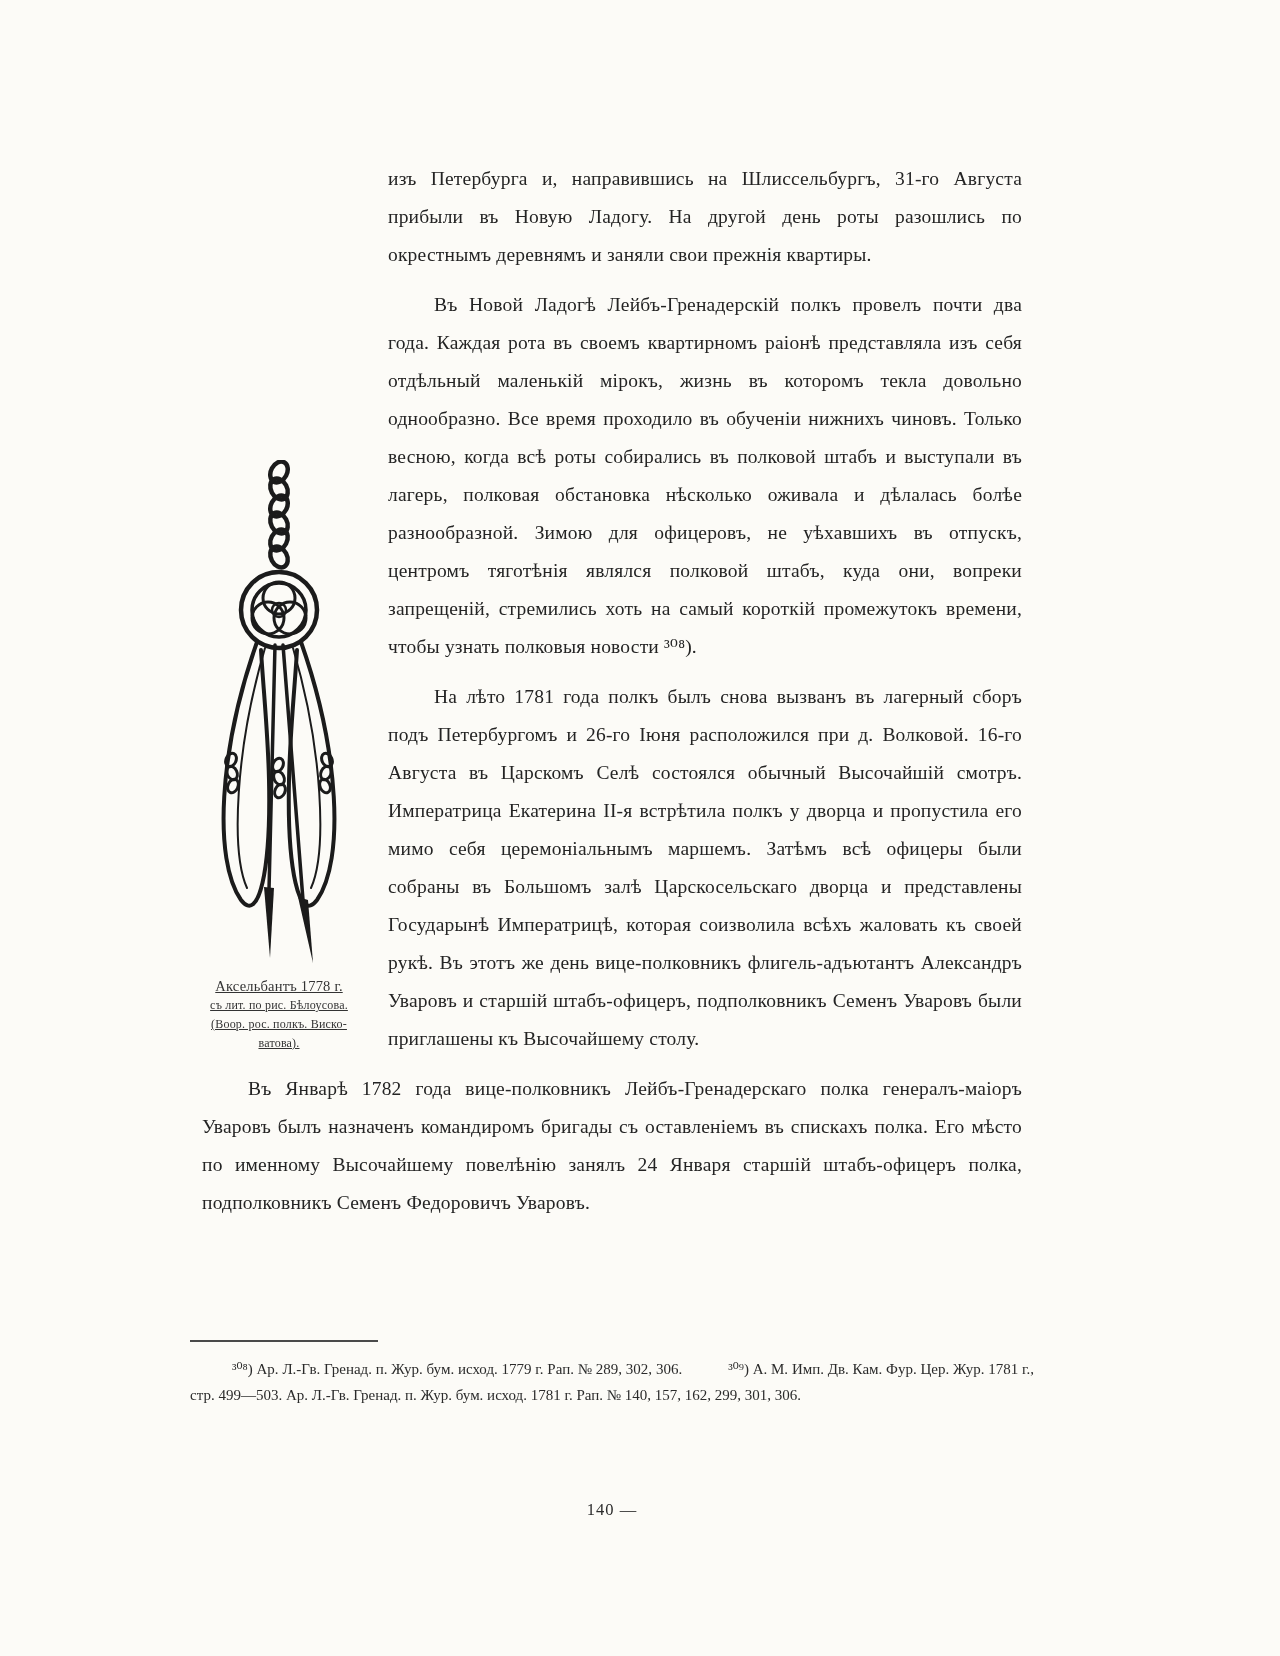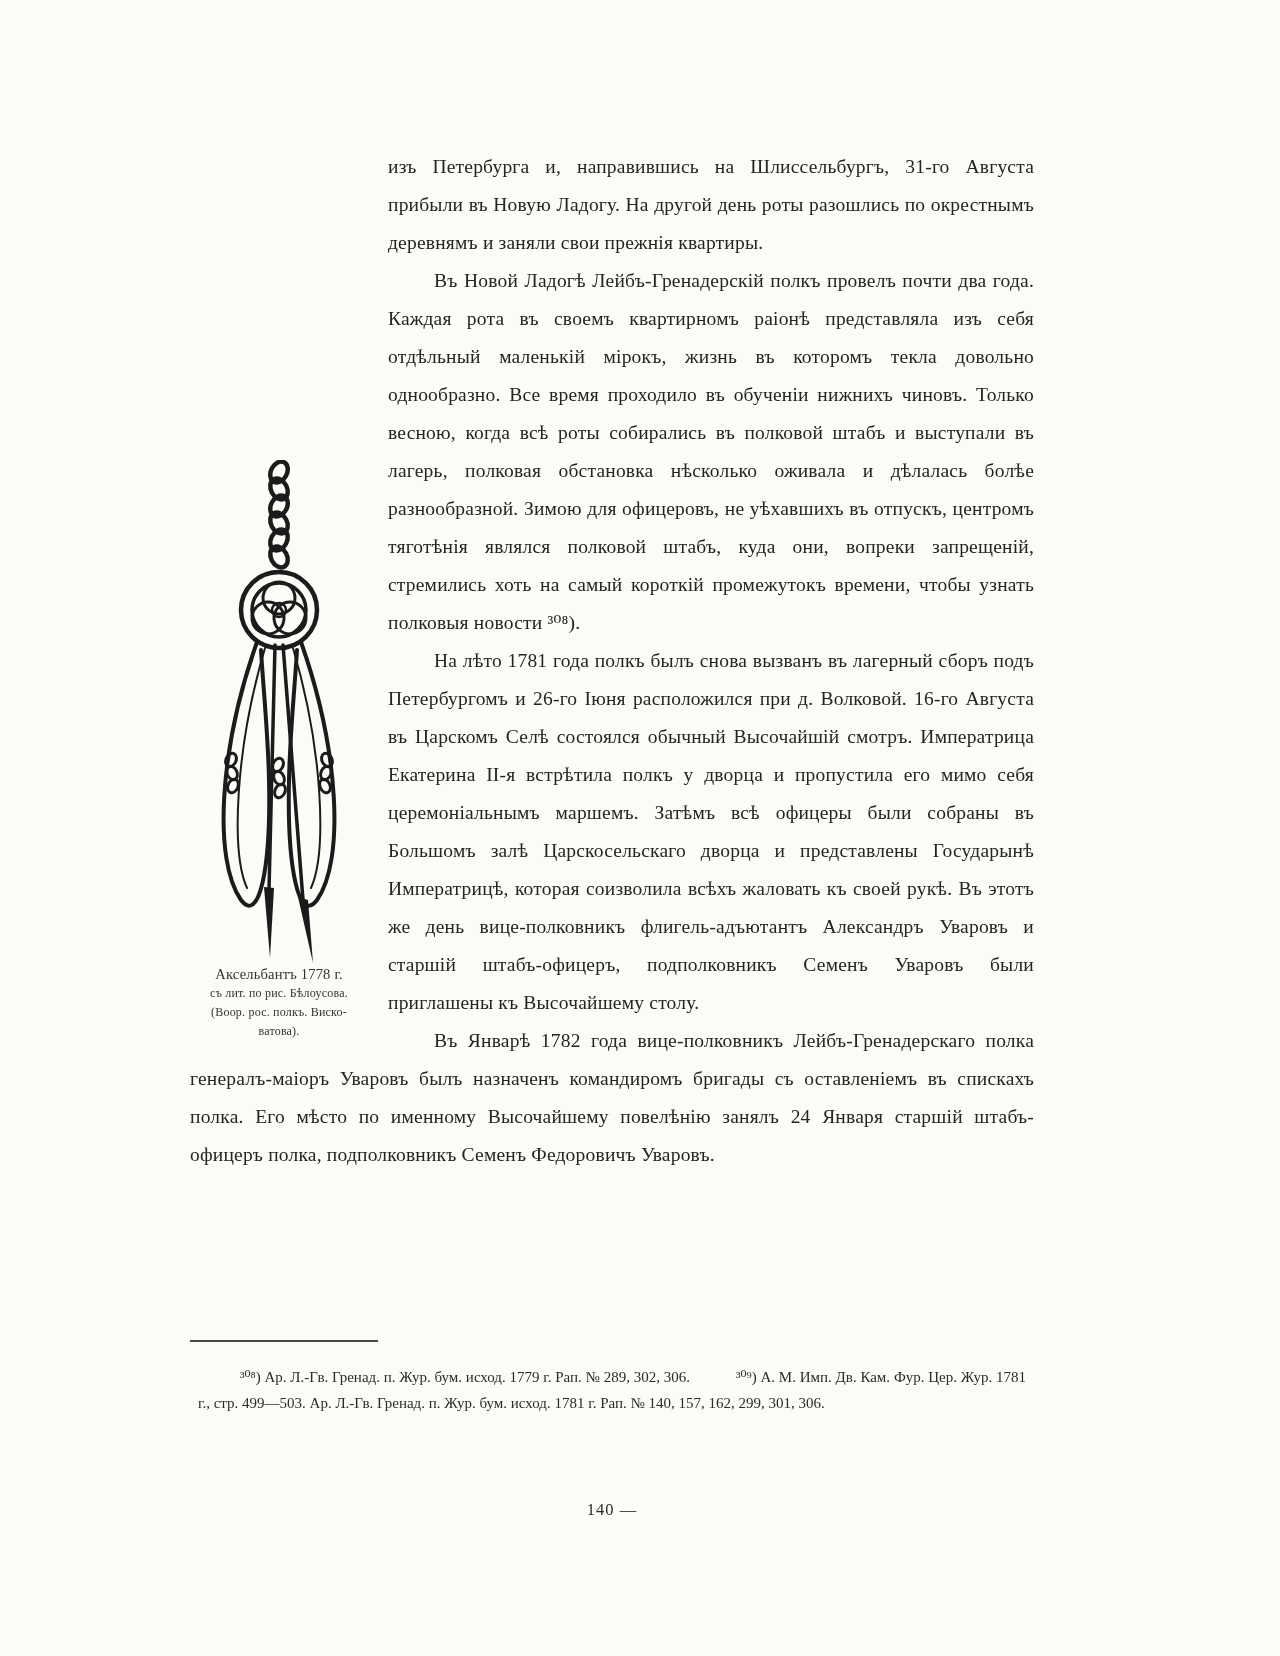--- a/index.html
+++ b/index.html
@@ -14,44 +14,44 @@
   }
   .text-block{
     position:absolute;
     left:190px;right:246px;top:148px;
     height:1200px;overflow:hidden;
     text-align:justify;
     font-size:19.5px;
     line-height:38px;
     letter-spacing:0.2px;
   }
-  .text-block p{margin:0;text-indent:46px;}
+  .text-block p{margin:12px;text-indent:46px;}
   .text-block p.flush{text-indent:0;}
 
   .fig{
     float:left;
     width:178px;
     margin:312px 20px 6px 0;
   }
   .fig svg{display:block;margin:0 auto;}
-  .caption{text-align:center;line-height:19px;color:#333;}
+  .caption{margin-top:12px;text-align:center;line-height:19px;color:#333;text-decoration:underline;}
   .caption .cap1{font-size:14.5px;}
   .caption .capn{font-size:12px;}
 
   .note-rule{
     position:absolute;left:190px;top:1340px;
     width:188px;height:0;
     border-top:2px solid #4a4a4a;
   }
   .footnotes{
     position:absolute;left:190px;right:246px;top:1356px;
     font-size:15px;line-height:26px;
     text-align:justify;color:#2b2b2b;
   }
-  .footnotes p{margin:8px;text-indent:42px;}
+  .footnotes p{margin:0;text-indent:42px;}
   .note-gap{display:inline-block;width:46px;}
   .page-number{
     position:absolute;left:190px;right:246px;top:1500px;
     text-align:center;font-size:16.5px;color:#2b2b2b;
     letter-spacing:1px;
   }
 </style>
 </head>
 <body>
 

